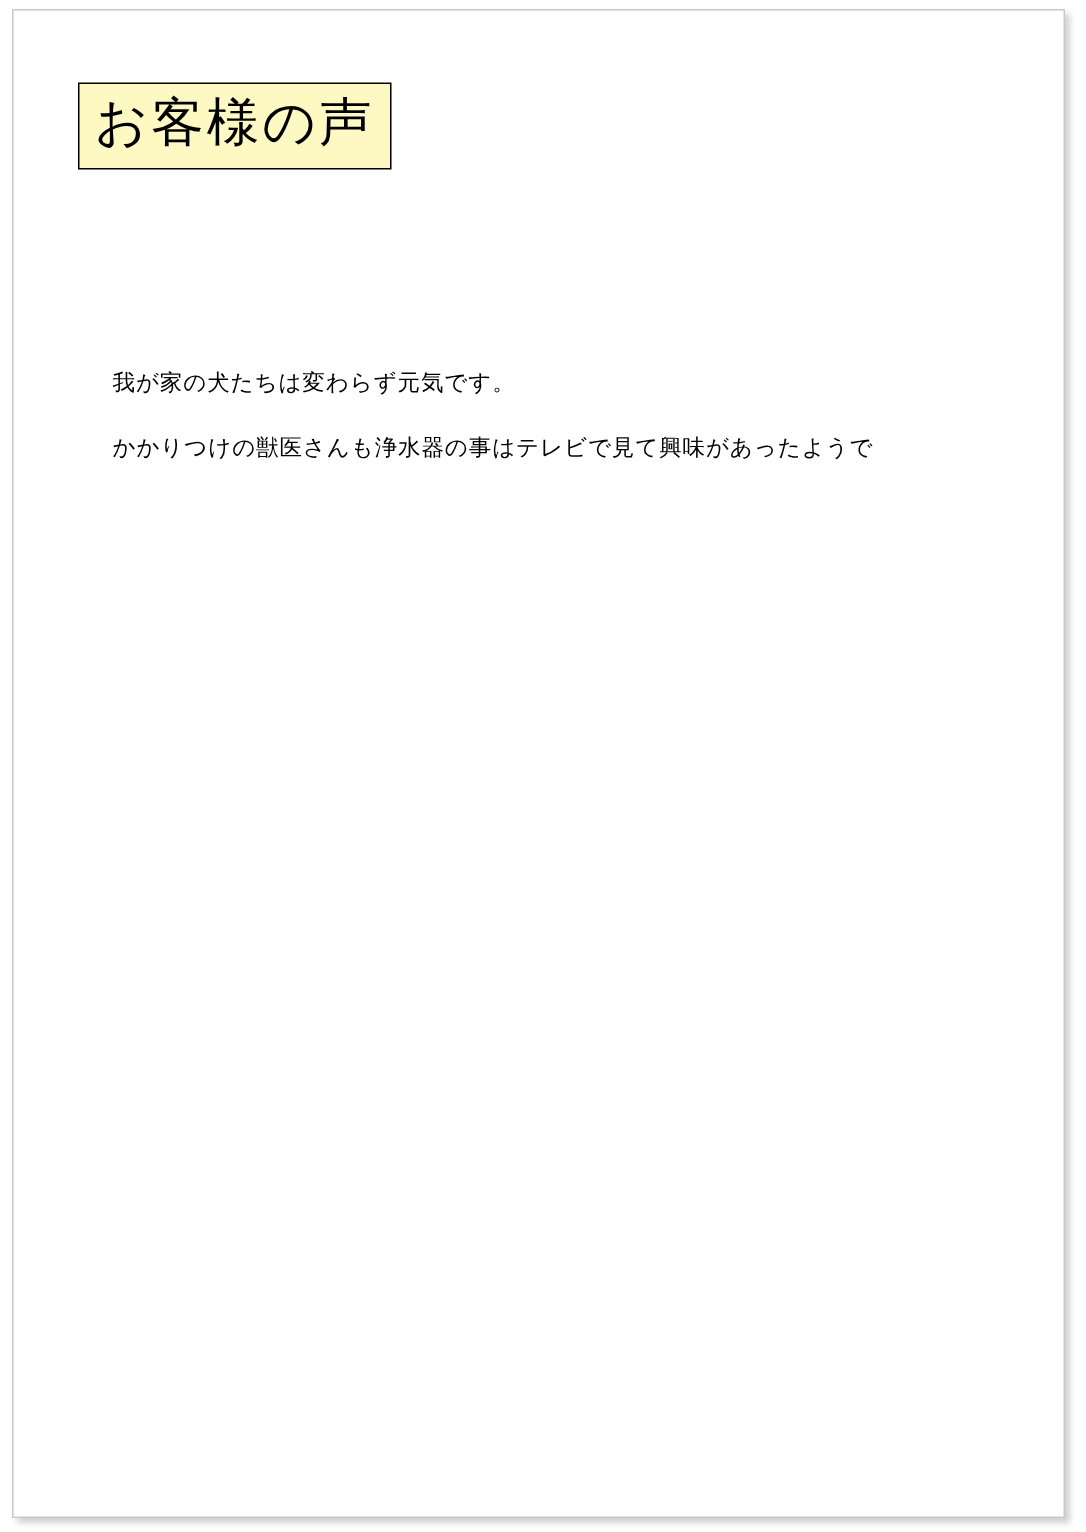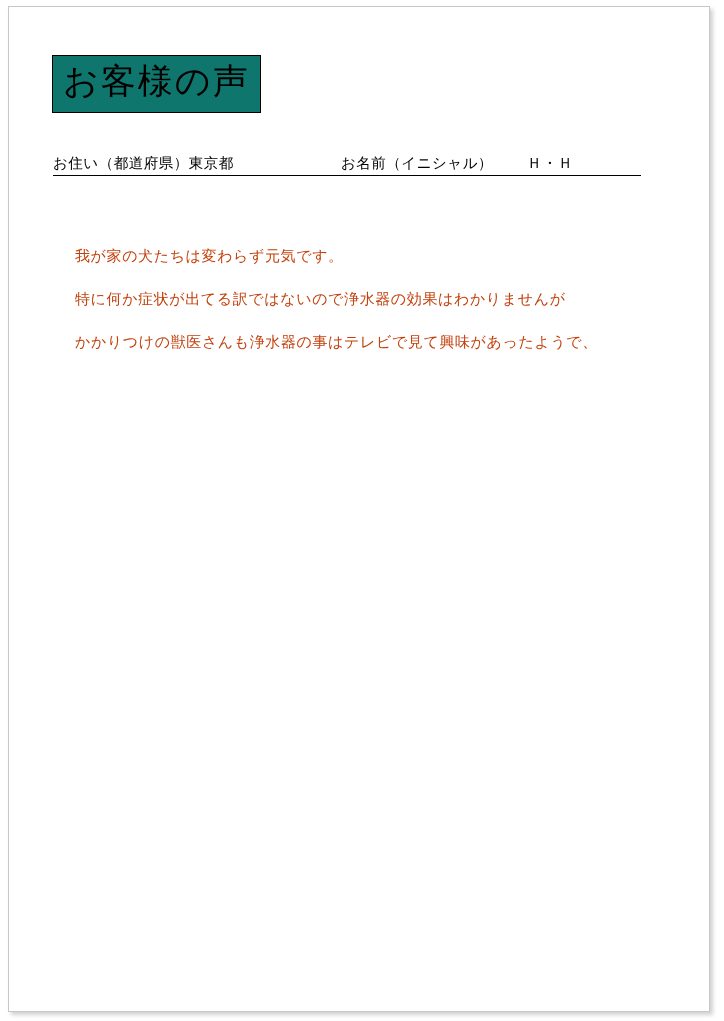--- a/index.html
+++ b/index.html
@@ -35,21 +35,21 @@
     box-shadow: 3px 3px 4px rgba(0,0,0,0.18);
   }
 
   
   .title-box {
     position: absolute;
     left: 43px;
     top: 48px;
     padding: 4px 10px 8px 10px;
     border: 1px solid #000000;
-    background: #0f766e;
+    background: #fef9c3;
   }
   .title-text {
     font-family: "Liberation Serif", "DejaVu Serif", serif;
     font-size: 35px;
     line-height: 44px;
     letter-spacing: 2px;
     color: #000000;
     white-space: nowrap;
   }
 
@@ -85,44 +85,35 @@
   .body-text {
     position: absolute;
     left: 66px;
     top: 228px;
     width: 600px;
   }
   .body-line {
     font-family: "Liberation Serif", "DejaVu Serif", serif;
     font-size: 15px;
     line-height: 43px;
-    color: #c2410c;
+    color: #000000;
     letter-spacing: 0.6px;
     white-space: nowrap;
   }
 </style>
 </head>
 <body>
 
 <div id="page">
   <div class="sheet">
 
     <div class="title-box">
       <div class="title-text">お客様の声</div>
     </div>
 
-    <div class="header-row">
-      <div class="field field-address">
-        <span class="field-label">お住い（都道府県）</span><span class="field-value">東京都</span>
-      </div>
-      <div class="field field-name">
-        <span class="field-label">お名前（イニシャル）</span><span class="field-value name-value">Ｈ・Ｈ</span>
-      </div>
-    </div>
 
     <div class="body-text">
       <div class="body-line">我が家の犬たちは変わらず元気です。</div>
-      <div class="body-line">特に何か症状が出てる訳ではないので浄水器の効果はわかりませんが</div>
-      <div class="body-line">かかりつけの獣医さんも浄水器の事はテレビで見て興味があったようで、</div>
+      <div class="body-line">かかりつけの獣医さんも浄水器の事はテレビで見て興味があったようで</div>
     </div>
 
   </div>
 </div>
 
 </body></html>

